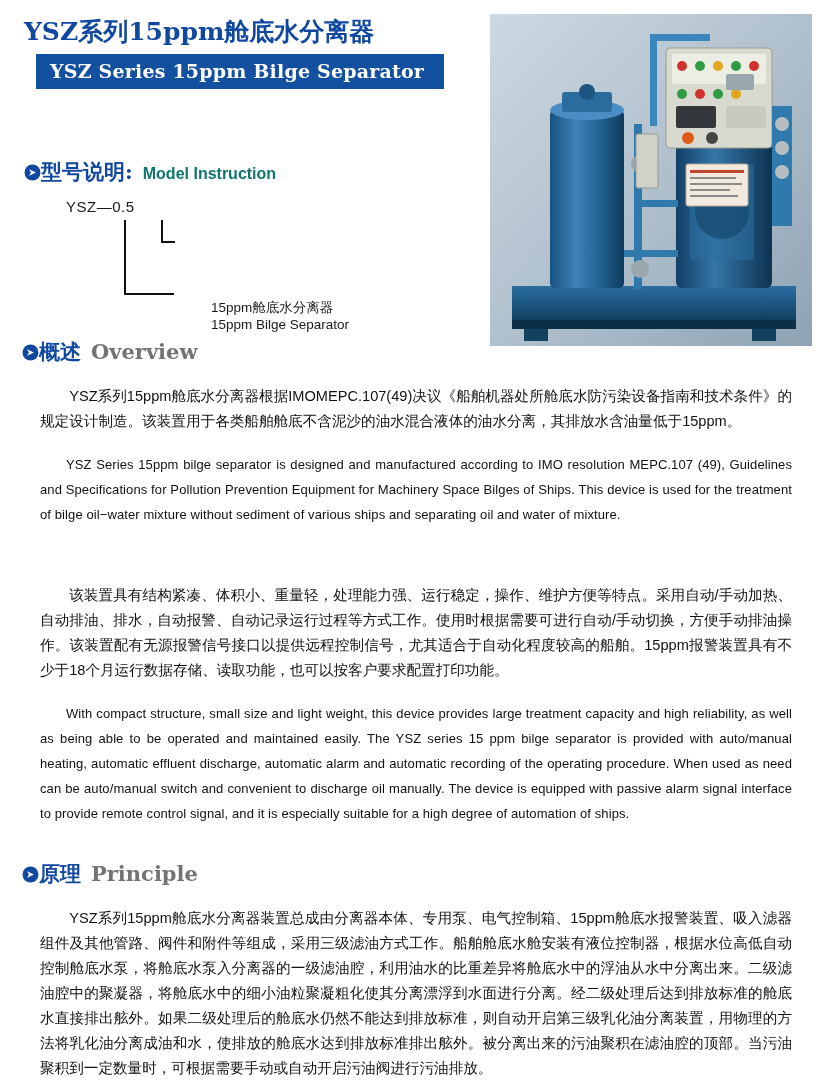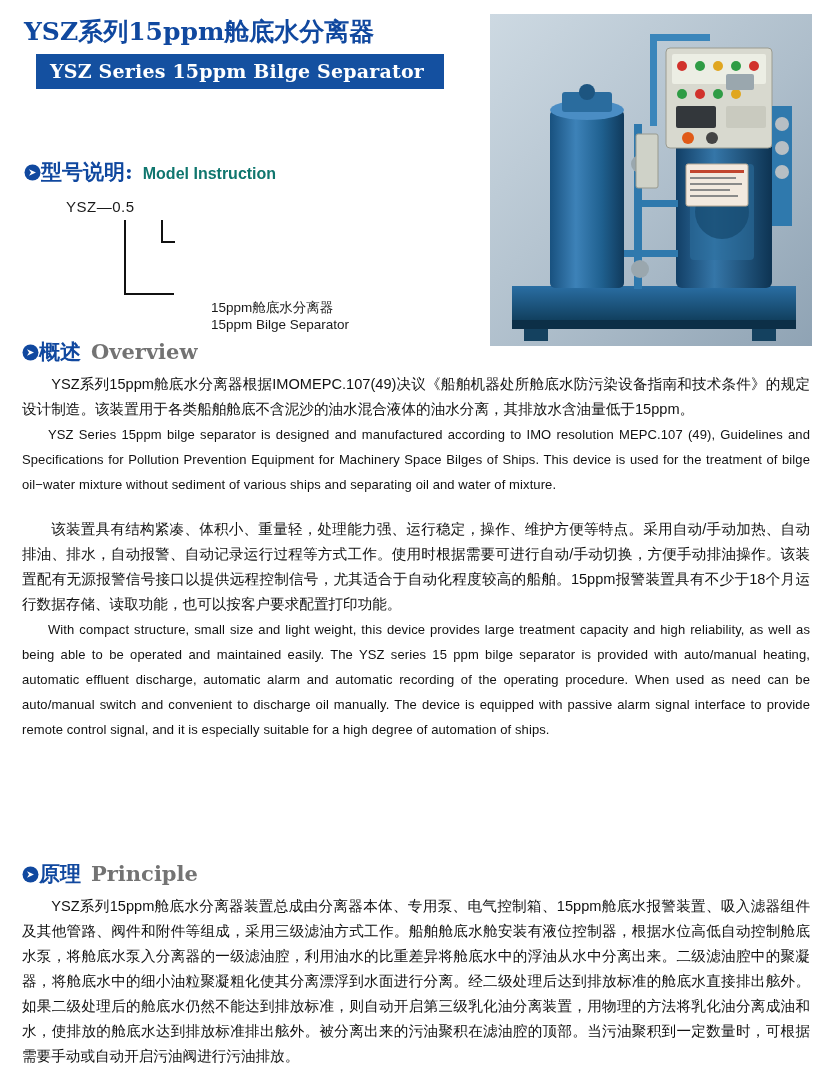--- a/index.html
+++ b/index.html
@@ -112,21 +112,21 @@
   }
   .ln { position: absolute; background: #111; }
   .lbl { position: absolute; font-size: 13.5px; line-height: 17px; white-space: nowrap; }
   .sup { font-size: 9px; vertical-align: super; }
 
   
   .overview-block { position: absolute; left: 22px; top: 338px; width: 788px; }
   .principle-block { position: absolute; left: 22px; top: 860px; width: 788px; }
 
   p.body {
-    margin: 0;
+    margin: 18px;
     font-size: 14.6px;
     line-height: 25px;
     text-align: justify;
     text-justify: inter-ideograph;
     text-indent: 2em;
     color: #111;
   }
   p.body.en {
     font-size: 13px;
     text-indent: 0;

